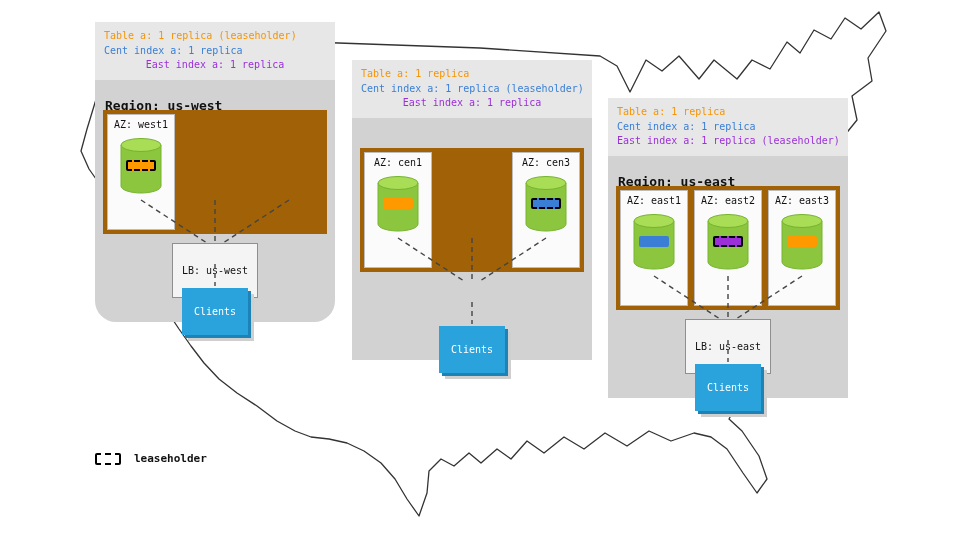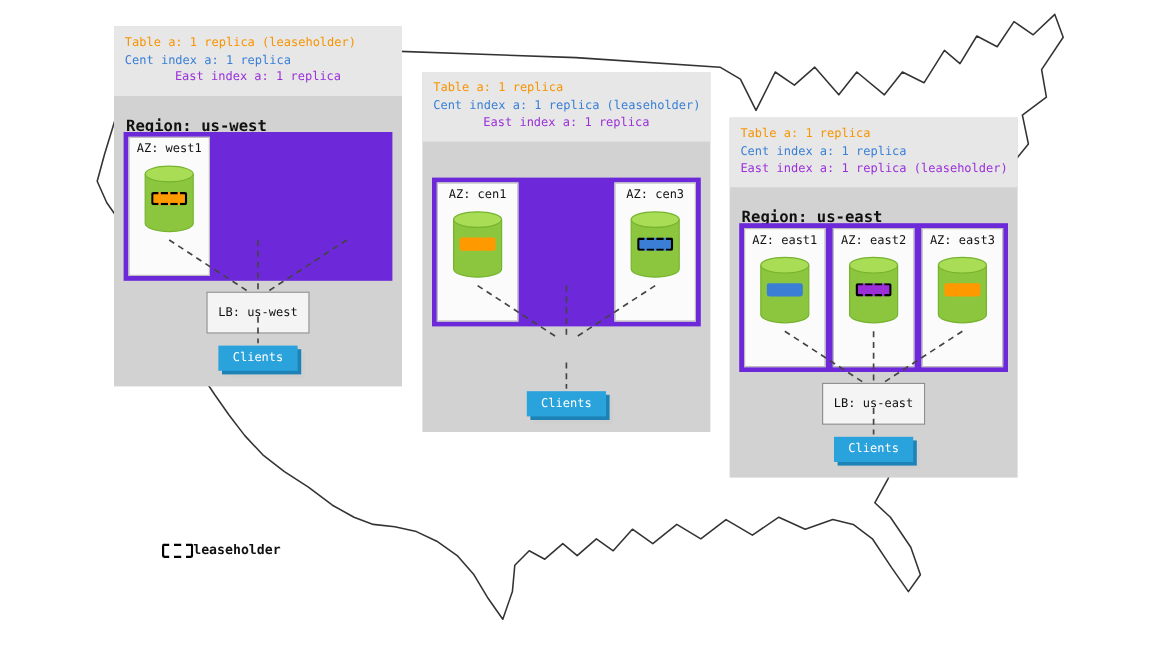--- a/index.html
+++ b/index.html
@@ -13,53 +13,53 @@
   .panel{position:absolute;width:240px;height:300px;background:#d2d2d2;z-index:1;}
   .panel-header{position:absolute;left:0;top:0;width:240px;height:58px;background:#e7e7e7;
     box-sizing:border-box;padding:7px 9px;}
   .hline{font-size:10px;line-height:14.5px;white-space:nowrap;}
   .text-orange{color:#f79400;}
   .text-blue{color:#3a7fd5;}
   .text-purple{color:#9b30d9;text-align:center;}
 
   .region-title{position:absolute;left:10px;top:76px;font-size:13px;font-weight:bold;color:#111;}
 
-  .az-container{position:absolute;left:8px;top:88px;width:224px;height:124px;background:#6d28d9;
+  .az-container{position:absolute;left:8px;top:88px;width:224px;height:124px;background:#a16207;
     box-sizing:border-box;padding:4px;display:flex;justify-content:space-between;}
   .az-box{width:68px;height:116px;background:#fbfbfb;border:1px solid #bdbdbd;box-sizing:border-box;text-align:center;}
   .az-label{font-size:10px;color:#111;margin-top:4px;}
   .cyl-wrap{position:relative;width:46px;height:58px;margin:7px auto 0;}
   .replica-bar{position:absolute;left:8px;top:23px;width:30px;height:11px;border-radius:2px;box-sizing:border-box;}
   .bg-orange{background:#ff9900;}
   .bg-blue{background:#3a7fd5;}
   .bg-purple{background:#9b30d9;}
   .lh-true{border:2px dashed #000;}
 
   .connectors{position:absolute;left:0;top:0;z-index:2;pointer-events:none;}
   .connectors line{stroke:#444;stroke-width:1.4;stroke-dasharray:5 4;}
 
   .lb-row{position:absolute;left:0;top:221px;width:240px;display:flex;justify-content:center;}
-  .lb-box{background:#f4f4f4;border:1px solid #8f8f8f;font-size:10px;padding:11px 9px;color:#111;white-space:nowrap;}
+  .lb-box{background:#f4f4f4;border:1px solid #8f8f8f;font-size:10px;padding:21px 9px;color:#111;white-space:nowrap;}
 
   .clients-row{position:absolute;left:0;top:266px;width:240px;display:flex;justify-content:center;}
-  .clients-box{background:#2aa2dc;color:#fff;font-size:10px;padding:5px 12px;
+  .clients-box{background:#2aa2dc;color:#fff;font-size:10px;padding:18px 12px;
     box-shadow:3px 3px 0 0 #1d83b6, 6px 6px 0 0 #cfcfcf;}
 
-  .legend{position:absolute;left:95px;top:452px;z-index:1;display:flex;align-items:center;gap:0;margin-left:40px;}
+  .legend{position:absolute;left:95px;top:452px;z-index:1;display:flex;align-items:center;gap:13px;}
   .legend-swatch{width:26px;height:12px;border:2px dashed #000;background:#fff;box-sizing:border-box;border-radius:2px;}
   .legend-label{font-size:11px;font-weight:bold;color:#111;}
 </style>
 </head>
 <body>
 
 <svg class="map-svg" width="960" height="540">
   <path class="map-outline" d="M140,30 L310,42 L480,48 L600,56 L617,66 L630,92 L646,60 L662,71 L679,56 L699,79 L714,60 L737,79 L752,60 L770,69 L787,42 L800,53 L814,30 L831,39 L845,18 L861,29 L879,12 L886,31 L868,58 L872,81 L852,96 L857,120 L840,141 L846,166 L828,189 L833,211 L815,236 L800,263 L788,291 L775,319 L762,346 L751,373 L740,399 L729,419 L742,431 L759,456 L767,479 L757,493 L743,473 L727,449 L711,437 L694,433 L671,441 L649,431 L627,446 L605,433 L584,449 L564,437 L544,453 L527,441 L511,459 L497,449 L481,463 L469,453 L454,466 L441,459 L429,471 L427,493 L419,516 L407,499 L395,479 L381,463 L364,451 L347,443 L329,439 L311,437 L295,431 L277,421 L257,406 L237,393 L219,379 L204,363 L191,346 L179,329 L167,311 L154,289 L141,263 L127,236 L114,209 L101,186 L89,169 L81,151 L87,129 L94,106 L101,83 L109,61 L119,43 Z"></path>
 </svg>
 
-<div class="panel" style="left:95px;top:22px;">
+<div class="panel" style="left:95px;top:22px;border-radius:21px;">
   <div class="panel-header">
     <div class="hline text-orange">Table a: 1 replica (leaseholder)</div>
     <div class="hline text-blue">Cent index a: 1 replica</div>
     <div class="hline text-purple">East index a: 1 replica</div>
   </div>
   <div class="region-title">Region: us-west</div>
   <div class="az-container">
     <div class="az-box">
       <div class="az-label">AZ: west1</div>
       <div class="cyl-wrap">

